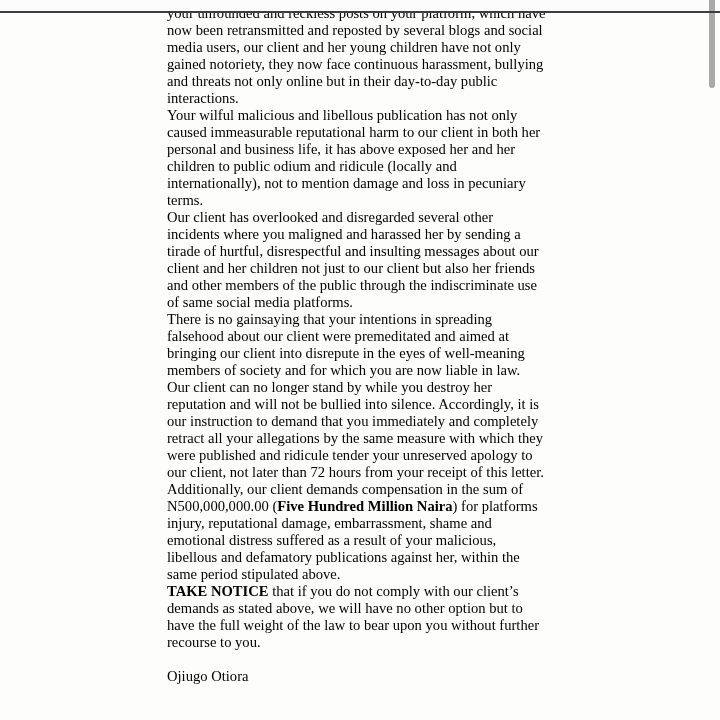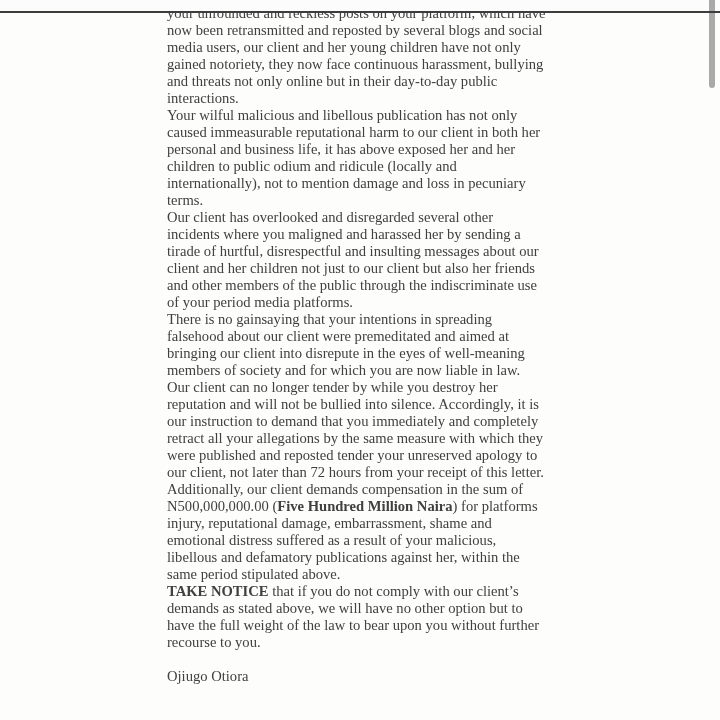--- a/index.html
+++ b/index.html
@@ -38,21 +38,21 @@
     width:6px;height:88px;
     background:#a9a9a9;
     border-radius:0 0 3px 3px;
     z-index:4;
   }
 </style>
 </head>
 <body>
 
 <div class="screen" style="background: rgb(253, 253, 252);">
-  <div class="letter" style="color: #404040;">
+  <div class="letter" style="color: #000000;">
       <div class="paragraph">
         <div class="line"><span>your unfounded and reckless posts on your platform, which have</span></div>
         <div class="line"><span>now been retransmitted and reposted by several blogs and social</span></div>
         <div class="line"><span>media users, our client and her young children have not only</span></div>
         <div class="line"><span>gained notoriety, they now face continuous harassment, bullying</span></div>
         <div class="line"><span>and threats not only online but in their day-to-day public</span></div>
         <div class="line"><span>interactions.</span></div>
       </div>
       <div class="paragraph">
         <div class="line"><span>Your wilful malicious and libellous publication has not only</span></div>
@@ -61,34 +61,34 @@
         <div class="line"><span>children to public odium and ridicule (locally and</span></div>
         <div class="line"><span>internationally), not to mention damage and loss in pecuniary</span></div>
         <div class="line"><span>terms.</span></div>
       </div>
       <div class="paragraph">
         <div class="line"><span>Our client has overlooked and disregarded several other</span></div>
         <div class="line"><span>incidents where you maligned and harassed her by sending a</span></div>
         <div class="line"><span>tirade of hurtful, disrespectful and insulting messages about our</span></div>
         <div class="line"><span>client and her children not just to our client but also her friends</span></div>
         <div class="line"><span>and other members of the public through the indiscriminate use</span></div>
-        <div class="line"><span>of your period media platforms.</span></div>
+        <div class="line"><span>of same social media platforms.</span></div>
       </div>
       <div class="paragraph">
         <div class="line"><span>There is no gainsaying that your intentions in spreading</span></div>
         <div class="line"><span>falsehood about our client were premeditated and aimed at</span></div>
         <div class="line"><span>bringing our client into disrepute in the eyes of well-meaning</span></div>
         <div class="line"><span>members of society and for which you are now liable in law.</span></div>
       </div>
       <div class="paragraph">
-        <div class="line"><span>Our client can no longer tender by while you destroy her</span></div>
+        <div class="line"><span>Our client can no longer stand by while you destroy her</span></div>
         <div class="line"><span>reputation and will not be bullied into silence. Accordingly, it is</span></div>
         <div class="line"><span>our instruction to demand that you immediately and completely</span></div>
         <div class="line"><span>retract all your allegations by the same measure with which they</span></div>
-        <div class="line"><span>were published and reposted tender your unreserved apology to</span></div>
+        <div class="line"><span>were published and ridicule tender your unreserved apology to</span></div>
         <div class="line"><span>our client, not later than 72 hours from your receipt of this letter.</span></div>
         <div class="line"><span>Additionally, our client demands compensation in the sum of</span></div>
         <div class="line"><span>N500,000,000.00 (</span><b>Five Hundred Million Naira</b><span>) for platforms</span></div>
         <div class="line"><span>injury, reputational damage, embarrassment, shame and</span></div>
         <div class="line"><span>emotional distress suffered as a result of your malicious,</span></div>
         <div class="line"><span>libellous and defamatory publications against her, within the</span></div>
         <div class="line"><span>same period stipulated above.</span></div>
       </div>
       <div class="paragraph">
         <div class="line"><b>TAKE NOTICE</b><span> that if you do not comply with our client’s</span></div>

